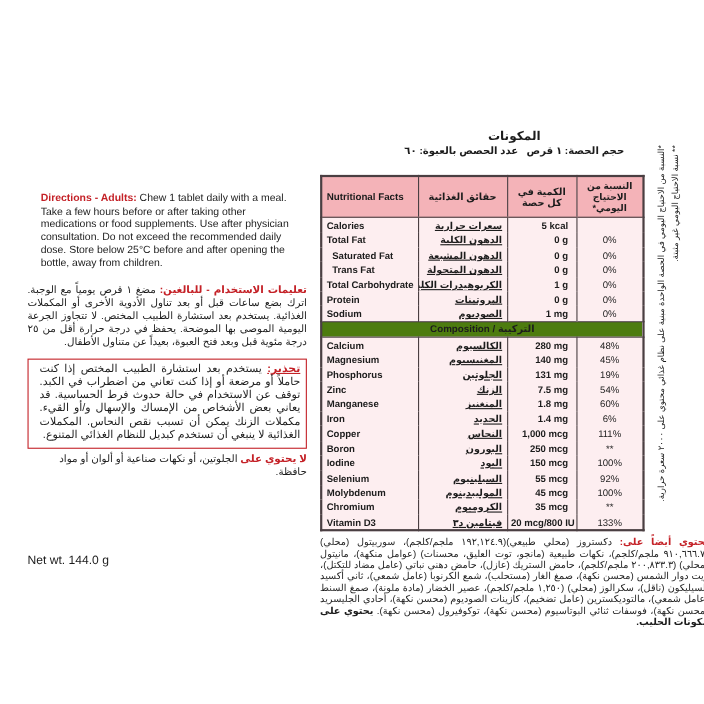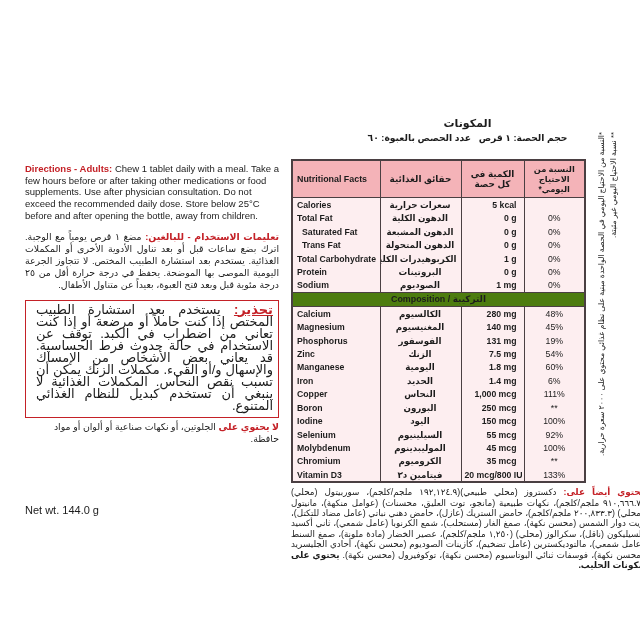--- a/index.html
+++ b/index.html
@@ -4,43 +4,43 @@
 <style>
   html,body{margin:0;padding:0;background:#ffffff;}
   body{width:640px;height:640px;font-family:"Liberation Sans","DejaVu Sans",sans-serif;color:#1c1c1c;}
   .page{position:relative;width:640px;height:640px;overflow:hidden;background:#fff;}
   .red{color:#c42127;}
   .bold{font-weight:bold;}
   .underline{text-decoration:underline;}
 
   
   .left-col{position:absolute;left:25px;top:163px;width:254px;}
-  .p-en{font-size:9.5px;line-height:11.7px;text-align:left;margin:0;}
+  .p-en{font-size:9.5px;line-height:11.7px;text-align:left;margin:12px;}
   .p-ar{direction:rtl;font-size:9.4px;line-height:12px;text-align:justify;margin:9px 0 0 0;}
-  .warn-box{margin-top:9px;border:1.5px solid #c42127;padding:3px 5px 5px 10px;direction:rtl;font-size:13px;line-height:12px;text-align:justify;}
+  .warn-box{margin-top:9px;border:1.5px solid #c42127;padding:3px 5px 5px 10px;direction:rtl;font-size:10px;line-height:12px;text-align:justify;}
   .no-gluten{margin:10px 0 0 0;font-size:9.5px;line-height:11.5px;}
   .gluten-ar{direction:rtl;font-size:9.4px;line-height:12px;text-align:right;margin:3px 0 0 0;}
   .sorbitol{direction:rtl;font-weight:bold;font-size:9.2px;line-height:11.4px;text-align:justify;margin:8px 0 0 0;}
   .netwt{position:absolute;left:25px;top:504px;font-size:11px;margin:0;}
 
   
   .right-col{position:absolute;left:291px;top:117px;width:353px;}
   .tbl-title{text-align:center;font-weight:bold;font-size:11px;direction:rtl;}
   .tbl-serving{text-align:center;font-weight:bold;font-size:9.2px;direction:rtl;margin-top:2px;margin-bottom:16px;}
   table.nf{width:293px;border-collapse:collapse;background:#fdeef0;border:2px solid #4a3f42;table-layout:fixed;}
   table.nf col.w1{width:88px;} table.nf col.w2{width:81px;} table.nf col.w3{width:63px;} table.nf col.w4{width:61px;}
   table.nf th{background:#f4b3b8;border-bottom:1.5px solid #4a3f42;font-size:8.9px;line-height:10px;padding:3px 2px;vertical-align:middle;}
   table.nf th,table.nf td{border-left:1px solid #4a3f42;}
   table.nf th:first-child,table.nf td:first-child{border-left:none;}
   table.nf td{font-size:8.7px;line-height:11.4px;padding:0 3px;white-space:nowrap;overflow:hidden;}
   .th-en{text-align:left;padding-left:4px !important;}
   .th-ar{direction:rtl;} .th-c{direction:rtl;} .th-dv{direction:rtl;font-size:8.3px !important;}
   td.c-en{text-align:left;font-weight:bold;padding-left:4px !important;}
   td.c-en.indent{padding-left:9px !important;}
-  td.c-ar{text-align:center;direction:rtl;font-weight:bold;padding-right:4px !important;}
+  td.c-ar{text-align:right;direction:rtl;font-weight:bold;padding-right:4px !important;text-decoration:underline;}
   td.c-amt{text-align:right;font-weight:bold;padding-right:7px !important;}
   td.c-dv{text-align:center;}
   tr.band td{background:#4d7c0f;border-top:1.5px solid #4a3f42;border-bottom:1.5px solid #4a3f42;text-align:center;font-weight:bold;font-size:8.9px;line-height:13px;padding:0;}
   .pad-top td{padding-top:2px !important;}
   .ingredients{direction:rtl;text-align:justify;font-size:8.8px;line-height:10.4px;margin:4px 0 0 0;}
 
   
   .side-note{position:absolute;left:596px;top:462px;width:330px;transform:rotate(-90deg);transform-origin:top left;direction:rtl;text-align:right;font-size:7.8px;line-height:11.5px;}
 </style>
 </head>
@@ -144,33 +144,33 @@
             <td class="c-dv">48%</td>
           </tr>
           <tr>
             <td class="c-en">Magnesium</td>
             <td class="c-ar">المغنيسيوم</td>
             <td class="c-amt">140 mg</td>
             <td class="c-dv">45%</td>
           </tr>
           <tr>
             <td class="c-en">Phosphorus</td>
-            <td class="c-ar">الفوسفور</td>
+            <td class="c-ar">الجلوتين</td>
             <td class="c-amt">131 mg</td>
             <td class="c-dv">19%</td>
           </tr>
           <tr>
             <td class="c-en">Zinc</td>
             <td class="c-ar">الزنك</td>
             <td class="c-amt">7.5 mg</td>
             <td class="c-dv">54%</td>
           </tr>
           <tr>
             <td class="c-en">Manganese</td>
-            <td class="c-ar">اليومية</td>
+            <td class="c-ar">المنغنيز</td>
             <td class="c-amt">1.8 mg</td>
             <td class="c-dv">60%</td>
           </tr>
           <tr>
             <td class="c-en">Iron</td>
             <td class="c-ar">الحديد</td>
             <td class="c-amt">1.4 mg</td>
             <td class="c-dv">6%</td>
           </tr>
           <tr>

